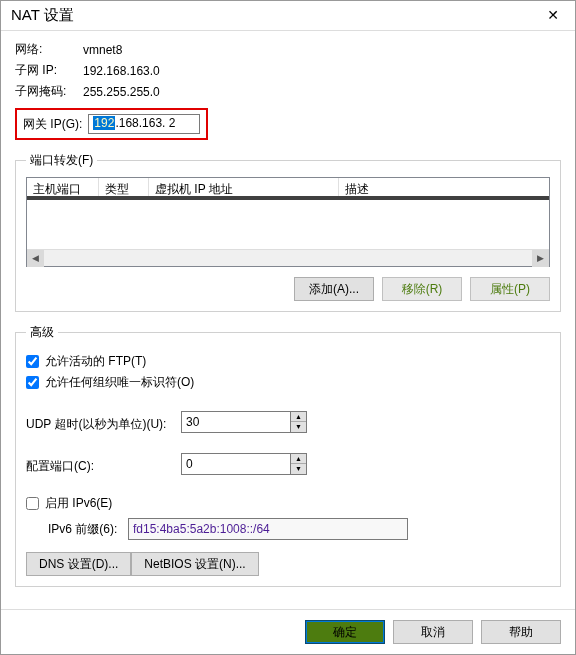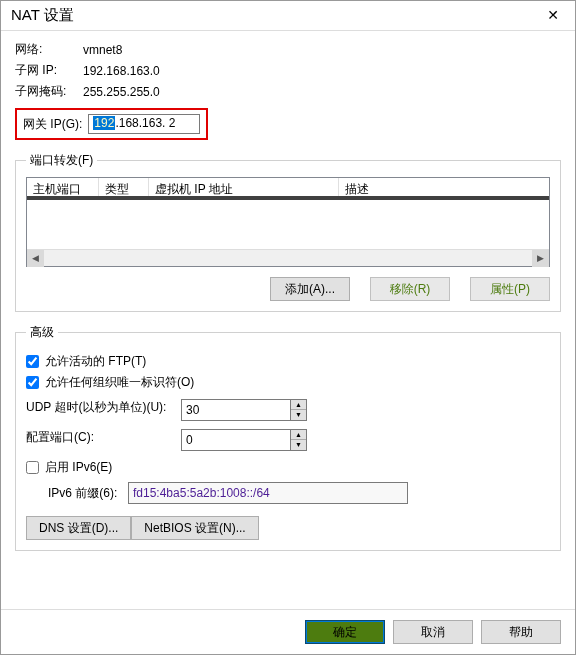--- a/index.html
+++ b/index.html
@@ -120,21 +120,21 @@
       height: 17px;
       background: #dadada;
       text-align: center;
       font-size: 9px;
       line-height: 17px;
       color: #555;
     }
     .btn-row {
       display: flex;
       justify-content: flex-end;
-      gap: 20px;
+      gap: 8px;
       margin-top: 10px;
     }
     button.win {
       min-width: 80px;
       height: 24px;
       padding: 0 12px;
       background: #e1e1e1;
       border: 1px solid #adadad;
       cursor: pointer;
     }
@@ -147,22 +147,22 @@
     .checkbox-row {
       display: flex;
       align-items: center;
       margin: 4px 0;
     }
     .checkbox-row input[type="checkbox"] {
       margin: 0 6px 0 0;
     }
     .field-row {
       display: flex;
-      align-items: flex-start;
-      margin: 8px 0;
+      align-items: flex-end;
+      margin: 20px 0;
     }
     .field-row label {
       width: 155px;
     }
     .small-input {
       border: 1px solid #7a7a7a;
       height: 22px;
       width: 110px;
       padding: 1px 4px;
     }

